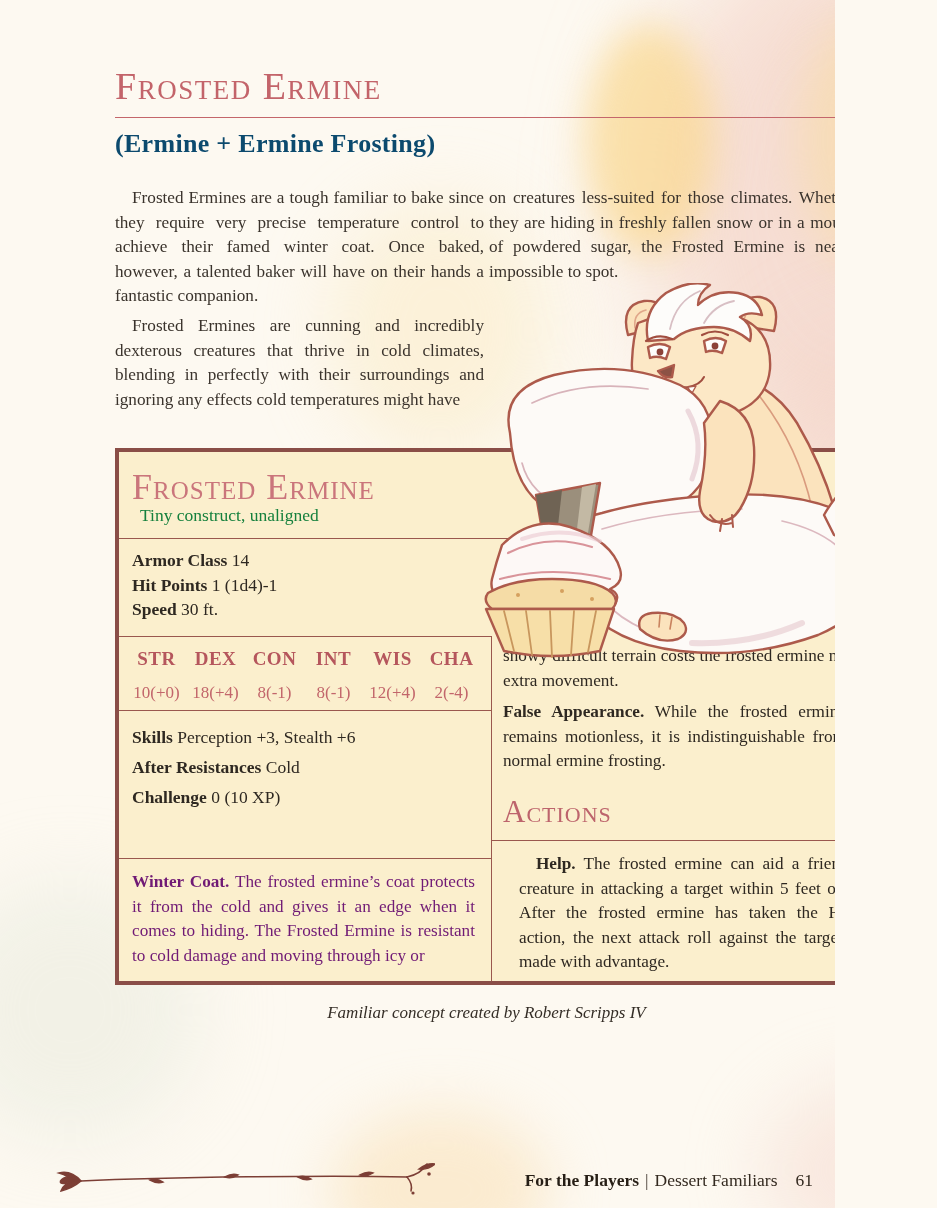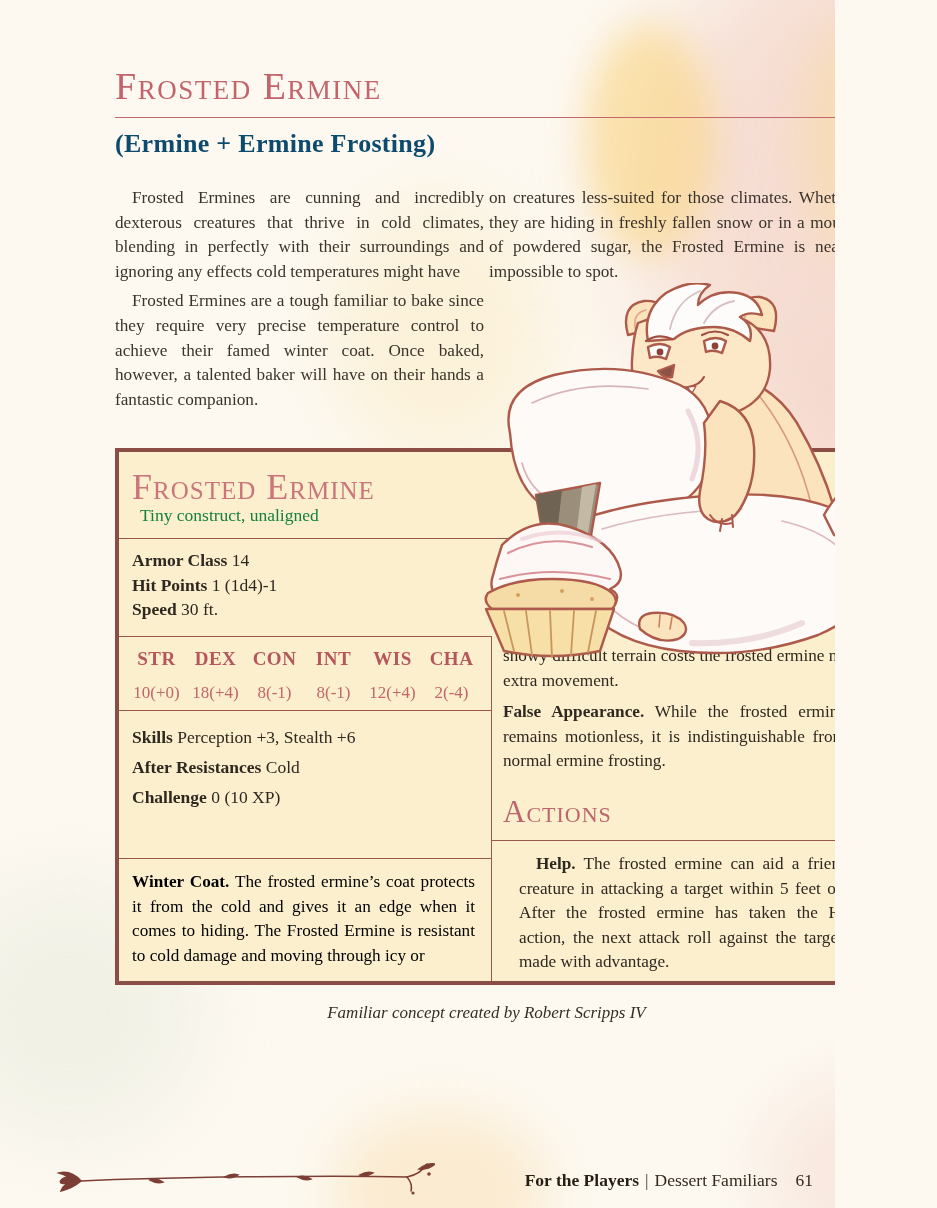--- a/index.html
+++ b/index.html
@@ -95,21 +95,21 @@
   .sb-abilities .ab-h { font-size: 19px; font-weight: 700; color: #b5565c; letter-spacing: 0.5px; }
   .sb-abilities .ab-v { font-size: 17px; color: #c2666b; }
 
   .sb-details {
     position: absolute; left: 13px; top: 270px;
     font-size: 17.5px; line-height: 30px; color: #2e2821;
   }
 
   .sb-trait-left {
     position: absolute; left: 13px; top: 418px; width: 343px;
-    font-size: 17.2px; line-height: 24.6px; color: #000000;
+    font-size: 17.2px; line-height: 24.6px; color: #701a75;
     text-align: justify;
   }
 
   .sb-right { position: absolute; left: 384px; top: 192px; width: 343px; }
   .sb-right .sb-para {
     font-size: 17.2px; line-height: 24.6px; color: #2e2821;
     text-align: justify;
   }
   .sb-right .sb-para + .sb-para { margin-top: 7px; }
   .sb-actions-title {
@@ -154,22 +154,22 @@
   <div class="wash wash6"></div>
   <div class="wash wash7"></div>
   <div class="wash wash8"></div>
 
   <div class="content">
     <h1 class="doc-title">Frosted Ermine</h1>
     <div class="title-rule"></div>
     <h2 class="doc-subtitle">(Ermine + Ermine Frosting)</h2>
 
     <div class="intro-col intro-left">
+      <p class="indent">Frosted Ermines are a tough familiar to bake since they require very precise temperature control to achieve their famed winter coat. Once baked, however, a talented baker will have on their hands a fantastic companion.</p>
       <p class="indent">Frosted Ermines are cunning and incredibly dexterous creatures that thrive in cold climates, blending in perfectly with their surroundings and ignoring any effects cold temperatures might have</p>
-      <p class="indent">Frosted Ermines are a tough familiar to bake since they require very precise temperature control to achieve their famed winter coat. Once baked, however, a talented baker will have on their hands a fantastic companion.</p>
     </div>
     <div class="intro-col intro-right">
       <p>on creatures less-suited for those climates. Whether they are hiding in freshly fallen snow or in a mound of powdered sugar, the Frosted Ermine is nearly impossible to spot.</p>
     </div>
 
     <div class="statblock">
       <div class="sb-name">Frosted Ermine</div>
       <div class="sb-meta">Tiny construct, unaligned</div>
 
       <div class="sb-hr sb-hr1"></div>

